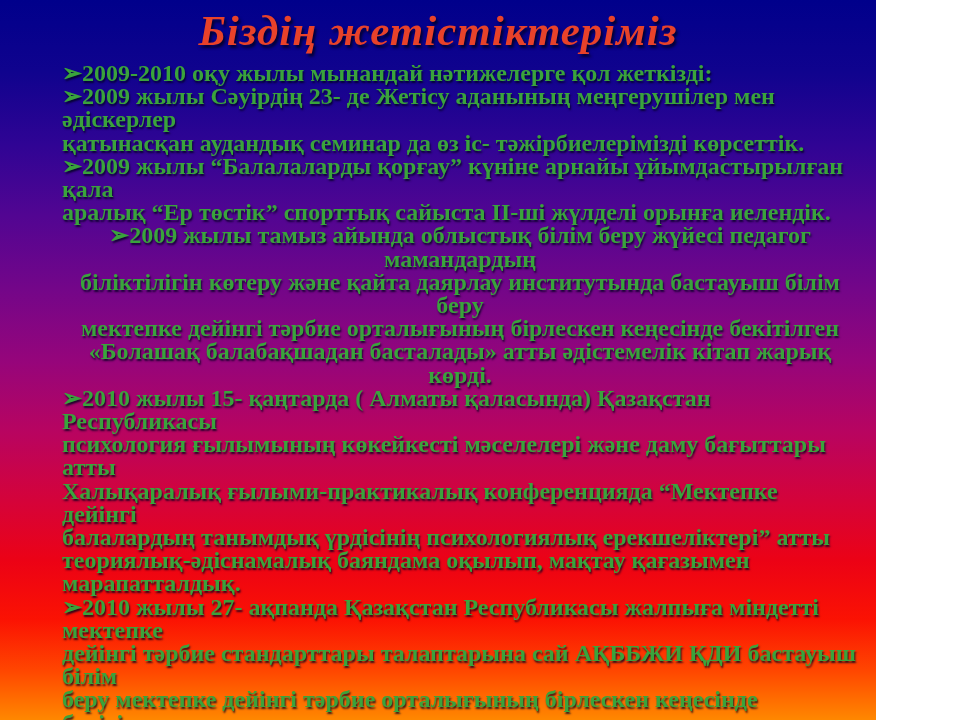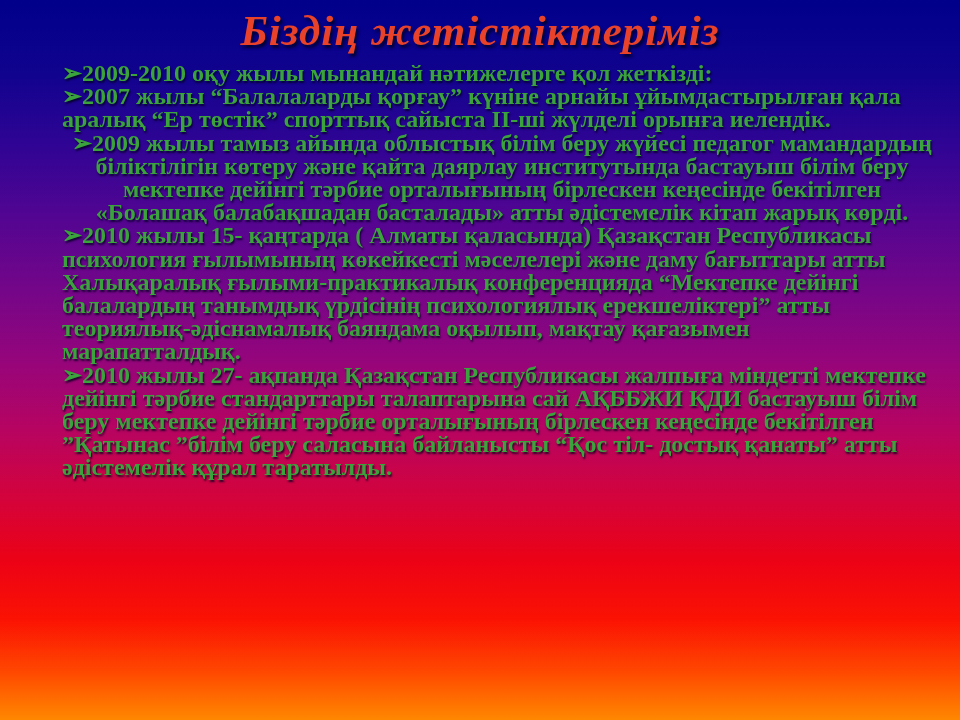--- a/index.html
+++ b/index.html
@@ -2,21 +2,21 @@
 <html><head>
 <meta charset="utf-8">
 <style>
   html, body { margin: 0; padding: 0; }
   body {
     width: 960px; height: 720px; overflow: hidden;
     font-family: "Liberation Serif", "DejaVu Serif", serif;
   }
   .slide {
     position: relative;
-    width: 960px; height: 720px;
+    width: 876px; height: 720px;
     overflow: hidden;
     
     background: linear-gradient(180deg,#00008B 0%,#2F0494 20%,#730689 40%,#B80460 60%,#EC0215 78%,#FF4500 92%,#FF8800 100%);
     font-family: Liberation Serif, serif;
   }
   .slide-title {
     margin: 0;
     padding-top: 6px;
     text-align: center;
     font-size: 43px;
@@ -42,21 +42,23 @@
   }
   .bullet-item.spaced-top { margin-top: 23px; }
 </style>
 </head>
 <body>
 
 <div class="slide" style="background: linear-gradient(rgb(0, 0, 139) 0%, rgb(16, 3, 142) 10%, rgb(47, 4, 148) 20%, rgb(82, 5, 146) 30%, rgb(115, 6, 137) 40%, rgb(149, 5, 123) 50%, rgb(184, 4, 96) 60%, rgb(214, 3, 56) 70%, rgb(236, 2, 21) 78%, rgb(251, 18, 3) 86%, rgb(255, 69, 0) 93%, rgb(255, 136, 0) 100%);">
   <h1 class="slide-title" style="color: rgb(232, 66, 42);">Біздің жетістіктеріміз</h1>
   <div class="bullet-list">
     <p class="bullet-item" style="color: rgb(58, 163, 60);">➢2009-2010 оқу жылы мынандай нәтижелерге қол жеткізді:</p>
-    <p class="bullet-item" style="color: rgb(58, 163, 60);">➢2007 жылы “Балалаларды қорғау”  күніне арнайы ұйымдастырылған қала
+    <p class="bullet-item" style="color: rgb(58, 163, 60);">➢2009 жылы Сәуірдің 23- де Жетісу аданының меңгерушілер мен әдіскерлер
+қатынасқан аудандық семинар да өз іс- тәжірбиелерімізді көрсеттік.</p>
+    <p class="bullet-item" style="color: rgb(58, 163, 60);">➢2009 жылы “Балалаларды қорғау”  күніне арнайы ұйымдастырылған қала
 аралық  “Ер төстік” спорттық  сайыста II-ші жүлделі орынға иелендік.</p>
     <p class="bullet-item" style="color: rgb(58, 163, 60); text-align: center;">➢2009 жылы тамыз айында облыстық білім беру жүйесі педагог мамандардың
 біліктілігін көтеру және қайта даярлау институтында  бастауыш білім беру
 мектепке дейінгі тәрбие орталығының бірлескен кеңесінде бекітілген
 «Болашақ балабақшадан басталады» атты әдістемелік кітап жарық көрді.</p>
     <p class="bullet-item" style="color: rgb(58, 163, 60);">➢2010 жылы 15- қаңтарда ( Алматы қаласында) Қазақстан Республикасы
 психология ғылымының көкейкесті мәселелері және даму  бағыттары атты
 Халықаралық ғылыми-практикалық конференцияда “Мектепке дейінгі
 балалардың танымдық үрдісінің психологиялық ерекшеліктері” атты
 теориялық-әдіснамалық баяндама оқылып, мақтау қағазымен

